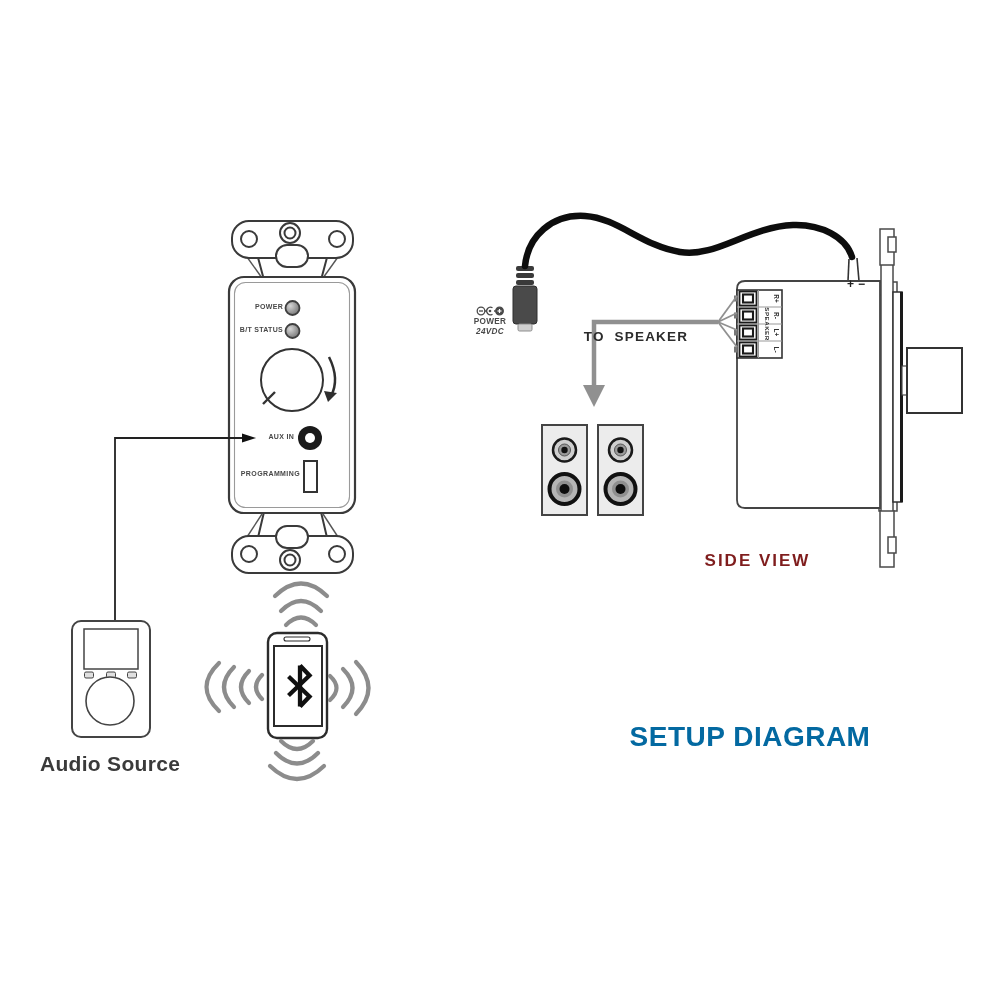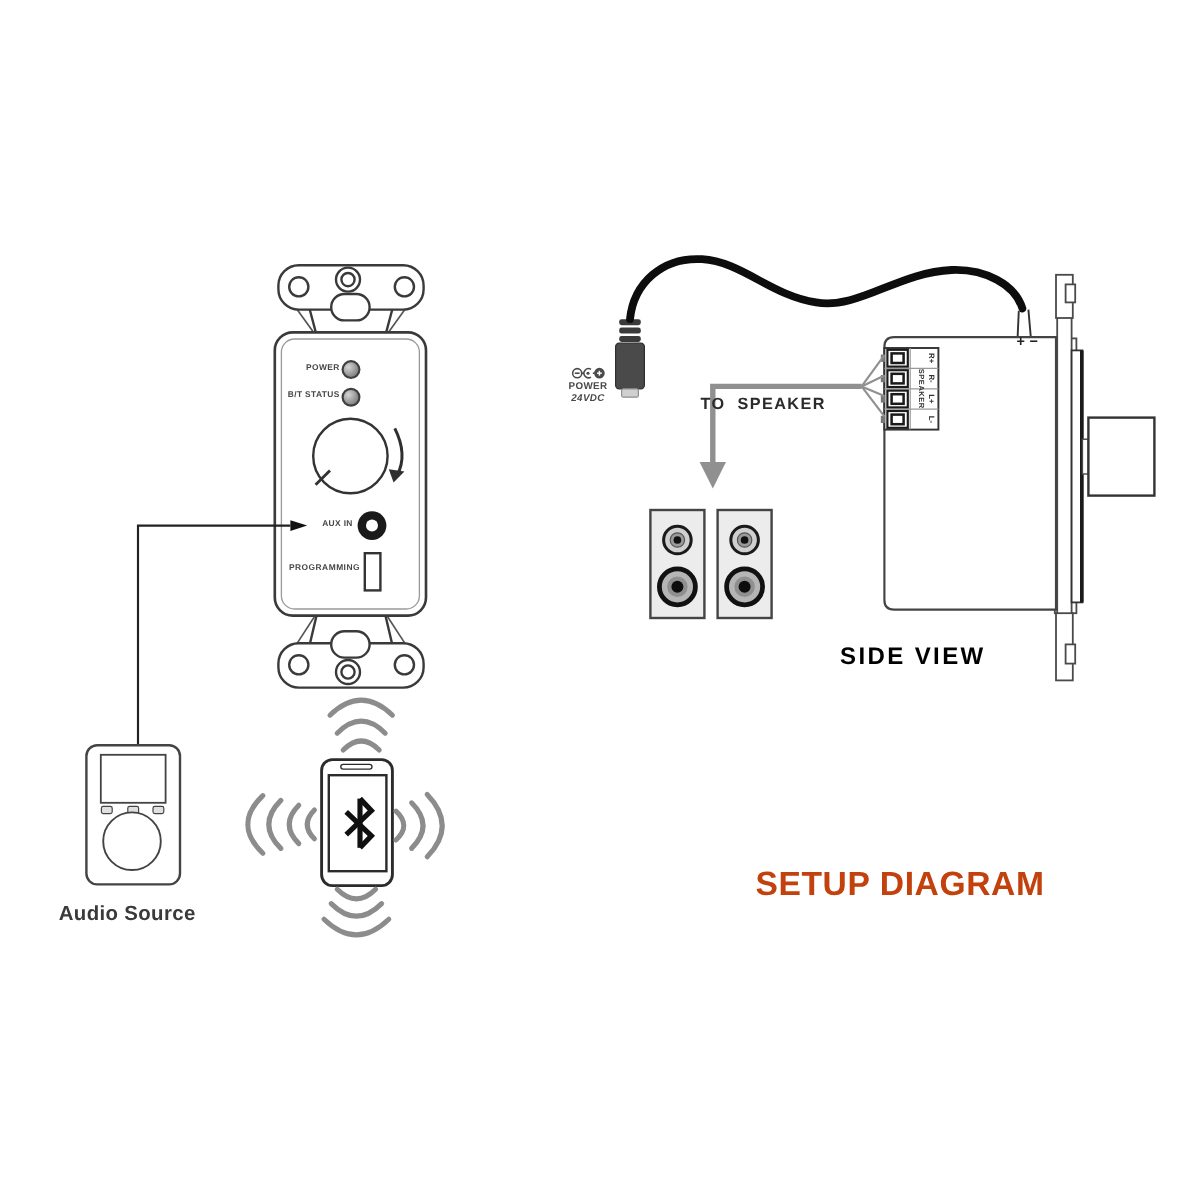--- a/index.html
+++ b/index.html
@@ -5,24 +5,24 @@
   html,body{margin:0;padding:0;background:#fff;}
   #canvas{position:relative;width:1000px;height:1000px;background:#ffffff;overflow:hidden;
           font-family:"Liberation Sans","DejaVu Sans",sans-serif;}
   #lineart{position:absolute;left:0;top:0;}
   .lbl{position:absolute;color:#474747;font-weight:bold;white-space:pre;}
   .tiny{font-size:7px;letter-spacing:.3px;}
   .r{text-align:right;}
   .c{text-align:center;}
   .pwrlbl{font-size:8.2px;color:#4a4a4a;letter-spacing:.3px;}
   .rot{transform:rotate(90deg);color:#333;}
-  #audio-source-caption{left:40px;top:752px;width:132px;font-size:17px;color:#3a3a3a;letter-spacing:.3px;}
+  #audio-source-caption{left:40px;top:752px;width:132px;font-size:21px;color:#3a3a3a;letter-spacing:.3px;}
   #to-speaker{left:580px;top:329px;width:112px;font-size:13.5px;color:#2b2b2b;letter-spacing:1.2px;text-align:center;}
-  #side-view-caption{left:700px;top:536px;width:115px;font-size:20px;color:#000000;letter-spacing:2px;}
-  #setup-title{left:610px;top:721px;width:280px;font-size:28px;color:#c2410c;letter-spacing:.5px;}
+  #side-view-caption{left:700px;top:551px;width:115px;font-size:17px;color:#7f1d1d;letter-spacing:2px;}
+  #setup-title{left:610px;top:721px;width:280px;font-size:28px;color:#0369a1;letter-spacing:.5px;}
   #plus-minus{left:845px;top:277px;width:30px;font-size:12px;color:#222;}
   #plus-minus .pm{display:inline-block;width:11px;text-align:center;font-weight:bold;}
   .term{font-size:6.5px;width:16px;height:9px;line-height:9px;}
   #speaker-group-label{left:747px;top:320px;width:40px;height:8px;line-height:8px;font-size:6.2px;letter-spacing:.5px;}
 </style>
 </head>
 <body>
 
 <div id="canvas">
 

